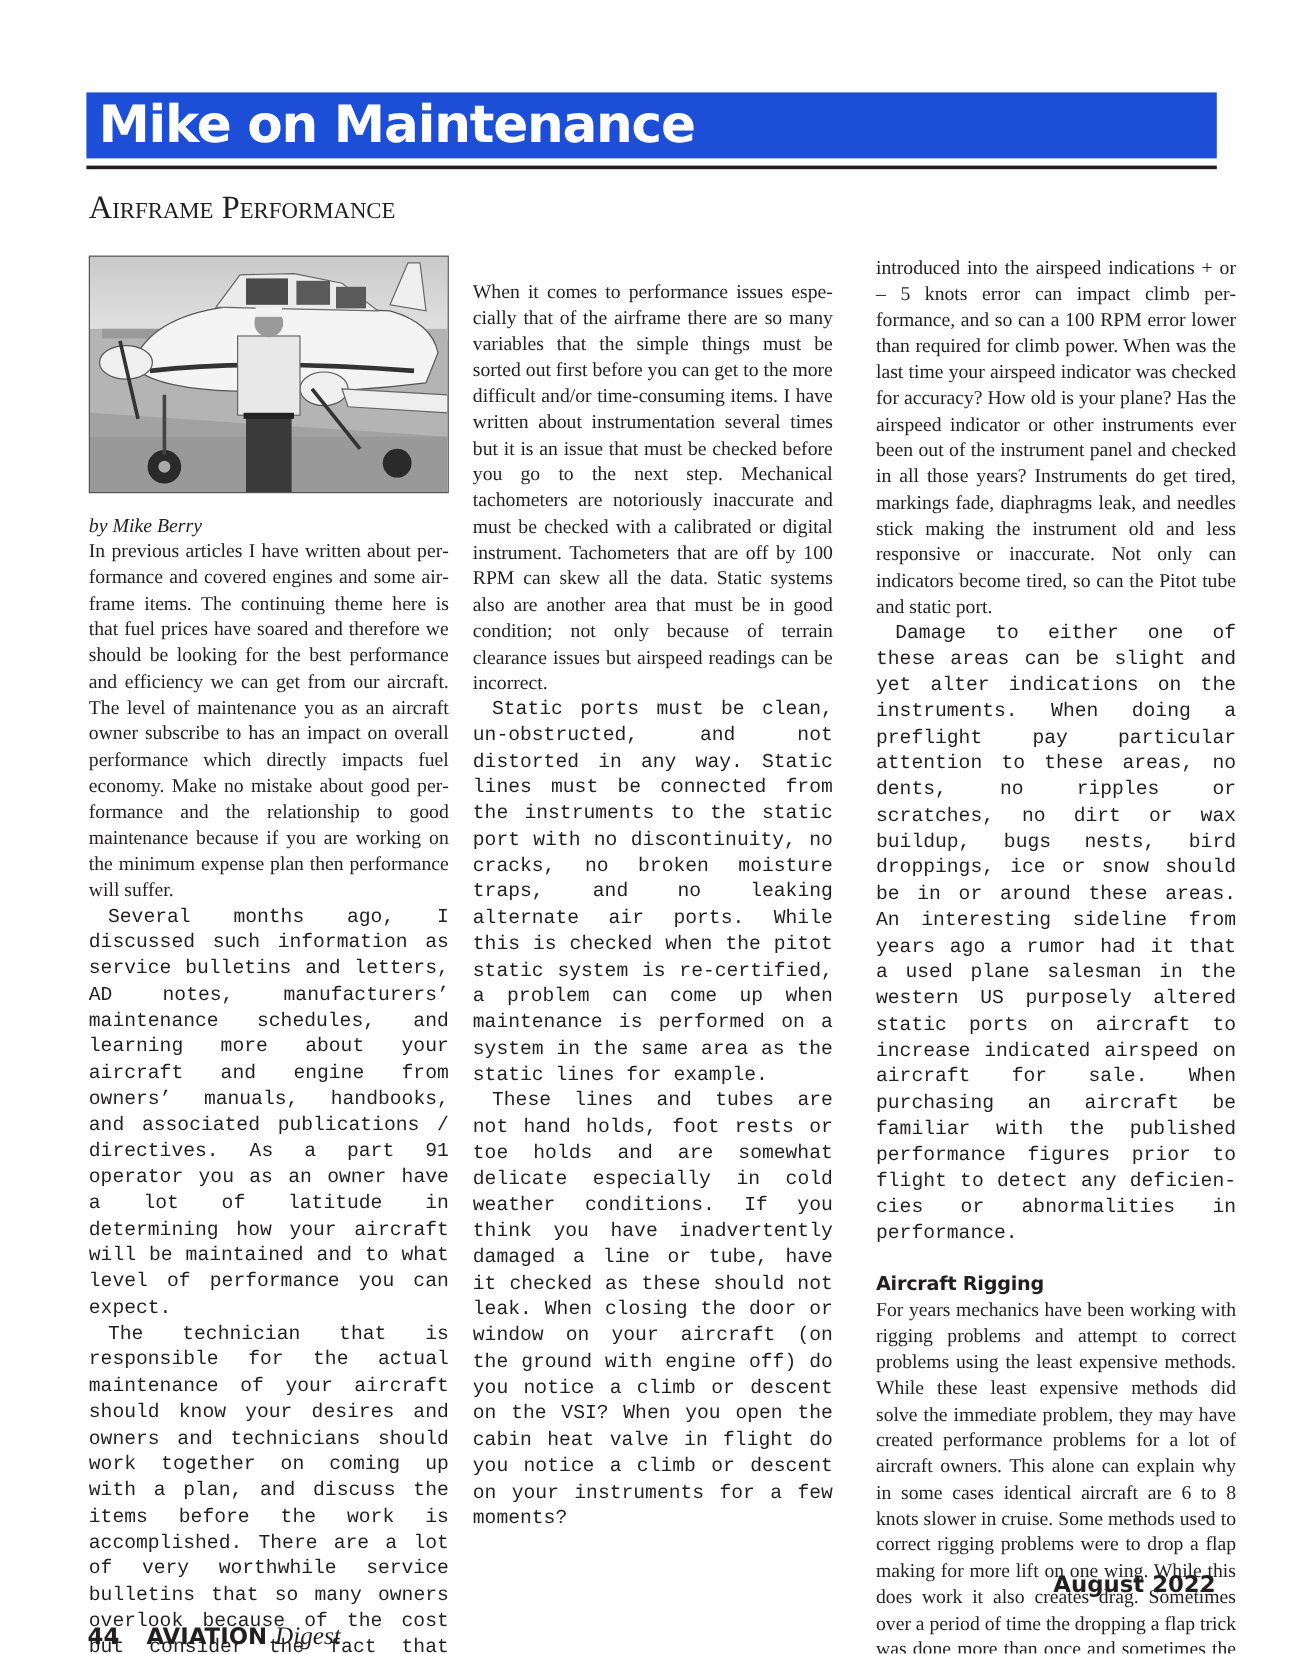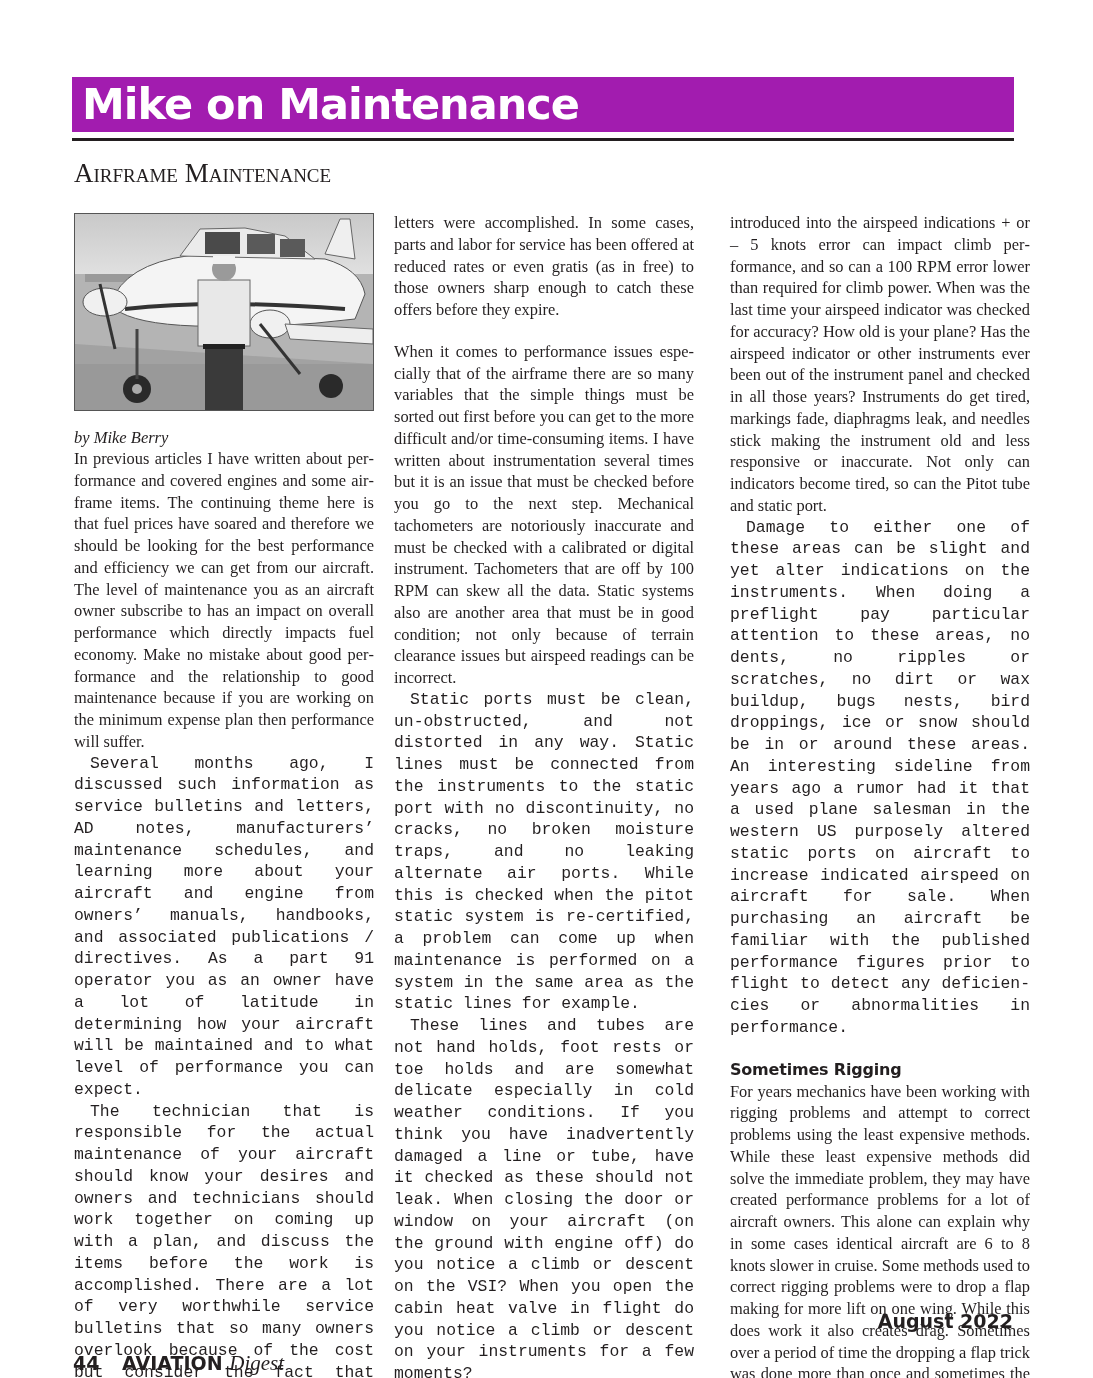--- a/index.html
+++ b/index.html
@@ -1,19 +1,19 @@
 <!DOCTYPE html>
 <html><head>
 <meta charset="utf-8">
 <style>
   html, body { margin: 0; padding: 0; background: #ffffff; }
   body { width: 1093px; height: 1378px; position: relative; overflow: hidden; color: #231f20; }
   .banner {
     position: absolute; left: 72px; top: 77px; width: 942px; height: 55px;
-    background: #a21caf;
+    background: #1d4ed8;
   }
   .banner-title {
     position: absolute; left: 10px; top: 0px;
     font-family: "DejaVu Sans", sans-serif; font-weight: bold; font-size: 43px;
     color: #ffffff; line-height: 55px; letter-spacing: -1px;
   }
   .banner-rule { position: absolute; left: 72px; top: 138px; width: 942px; height: 3px; background: #231f20; }
   .subtitle {
     position: absolute; left: 74px; top: 158px;
     font-family: "Liberation Serif", serif; font-size: 27px; color: #231f20;
@@ -51,21 +51,21 @@
   .footer-left .digest { font-family: "Liberation Serif", serif; font-style: italic; font-weight: normal; font-size: 21px; }
   .footer-right { right: 80px; }
 </style>
 </head>
 <body>
 
 <div class="banner">
   <div class="banner-title">Mike on Maintenance</div>
 </div>
 <div class="banner-rule"></div>
-<div class="subtitle">Airframe Maintenance</div>
+<div class="subtitle">Airframe Performance</div>
 
 <div class="photo" title="Mike Berry standing in front of a twin-engine airplane on the ramp">
   <svg width="298" height="196" viewBox="0 0 298 196">
     <defs>
       <linearGradient id="sky" x1="0" y1="0" x2="0" y2="1">
         <stop offset="0" stop-color="#c9c9c9"></stop>
         <stop offset="1" stop-color="#e4e4e4"></stop>
       </linearGradient>
     </defs>
     <rect x="0" y="0" width="298" height="70" fill="url(#sky)"></rect>
@@ -99,32 +99,31 @@
 
 <div class="byline">by Mike Berry</div>
 
 <div class="col" id="col1">
   <p>In previous articles I have written about per­formance and covered engines and some air­frame items. The continuing theme here is that fuel prices have soared and therefore we should be looking for the best performance and efficiency we can get from our aircraft. The level of maintenance you as an aircraft owner subscribe to has an impact on overall performance which directly impacts fuel economy. Make no mistake about good per­formance and the relationship to good maintenance because if you are working on the minimum expense plan then perform­ance will suffer.</p>
   <p class="indent">Several months ago, I discussed such information as service bulletins and letters, AD notes, manufacturers’ maintenance schedules, and learning more about your aircraft and engine from owners’ manuals, handbooks, and associated publications / directives. As a part 91 operator you as an owner have a lot of latitude in determining how your aircraft will be maintained and to what level of performance you can expect.</p>
   <p class="indent">The technician that is responsible for the actual maintenance of your aircraft should know your desires and owners and techni­cians should work together on coming up with a plan, and discuss the items before the work is accomplished. There are a lot of very worthwhile service bulletins that so many owners overlook because of the cost but consider the fact that some bulletins may improve performance or restore perform­ance. Your plane could in fact be cheaper to maintain over the years and possibly be more valuable because service bulletins and</p>
 </div>
 
 <div class="col" id="col2">
-  <p>letters were accomplished. In some cases, parts and labor for service has been offered at reduced rates or even gratis (as in free) to those owners sharp enough to catch these offers before they expire.</p>
   <div class="gap"></div>
   <p>When it comes to performance issues espe­cially that of the airframe there are so many variables that the simple things must be sorted out first before you can get to the more difficult and/or time-consuming items. I have written about instrumentation several times but it is an issue that must be checked before you go to the next step. Mechanical tachometers are notoriously inaccurate and must be checked with a cali­brated or digital instrument. Tachometers that are off by 100 RPM can skew all the data. Static systems also are another area that must be in good condition; not only because of terrain clearance issues but air­speed readings can be incorrect.</p>
   <p class="indent">Static ports must be clean, un-obstructed, and not distorted in any way. Static lines must be connected from the instruments to the static port with no discontinuity, no cracks, no broken moisture traps, and no leaking alternate air ports. While this is checked when the pitot static system is re-certified, a problem can come up when maintenance is performed on a system in the same area as the static lines for example.</p>
   <p class="indent">These lines and tubes are not hand holds, foot rests or toe holds and are somewhat del­icate especially in cold weather conditions. If you think you have inadvertently dam­aged a line or tube, have it checked as these should not leak. When closing the door or window on your aircraft (on the ground with engine off) do you notice a climb or descent on the VSI? When you open the cabin heat valve in flight do you notice a climb or descent on your instruments for a few moments?</p>
 </div>
 
 <div class="col" id="col3">
   <p>introduced into the airspeed indications + or – 5 knots error can impact climb per­formance, and so can a 100 RPM error lower than required for climb power. When was the last time your airspeed indicator was checked for accuracy? How old is your plane? Has the airspeed indicator or other instruments ever been out of the instrument panel and checked in all those years? Instruments do get tired, markings fade, diaphragms leak, and needles stick making the instrument old and less responsive or inaccurate. Not only can indicators become tired, so can the Pitot tube and static port.</p>
   <p class="indent">Damage to either one of these areas can be slight and yet alter indications on the instruments. When doing a preflight pay particular attention to these areas, no dents, no ripples or scratches, no dirt or wax buildup, bugs nests, bird droppings, ice or snow should be in or around these areas. An interesting sideline from years ago a rumor had it that a used plane salesman in the western US purposely altered static ports on aircraft to increase indicated airspeed on air­craft for sale.  When purchasing an aircraft be familiar with the published performance figures prior to flight to detect any deficien­cies or abnormalities in performance.</p>
   <div class="gap"></div>
-  <h3>Sometimes Rigging</h3>
+  <h3>Aircraft Rigging</h3>
   <p>For years mechanics have been working with rigging problems and attempt to cor­rect problems using the least expensive methods. While these least expensive methods did solve the immediate problem, they may have created performance prob­lems for a lot of aircraft owners. This alone can explain why in some cases identical air­craft are 6 to 8 knots slower in cruise. Some methods used to correct rigging problems were to drop a flap making for more lift on one wing. While this does work it also cre­ates drag. Sometimes over a period of time the dropping a flap trick was done more than once and sometimes the opposing flap was dropped now creating an even big­ger problem. At what point do you say enough is enough and start from scratch?</p>
 </div>
 
 <div class="footer footer-left">
   <span class="pg">44</span>
   <span>AVIATION</span>
   <span class="digest">Digest</span>
 </div>
 <div class="footer footer-right">August 2022</div>
 

